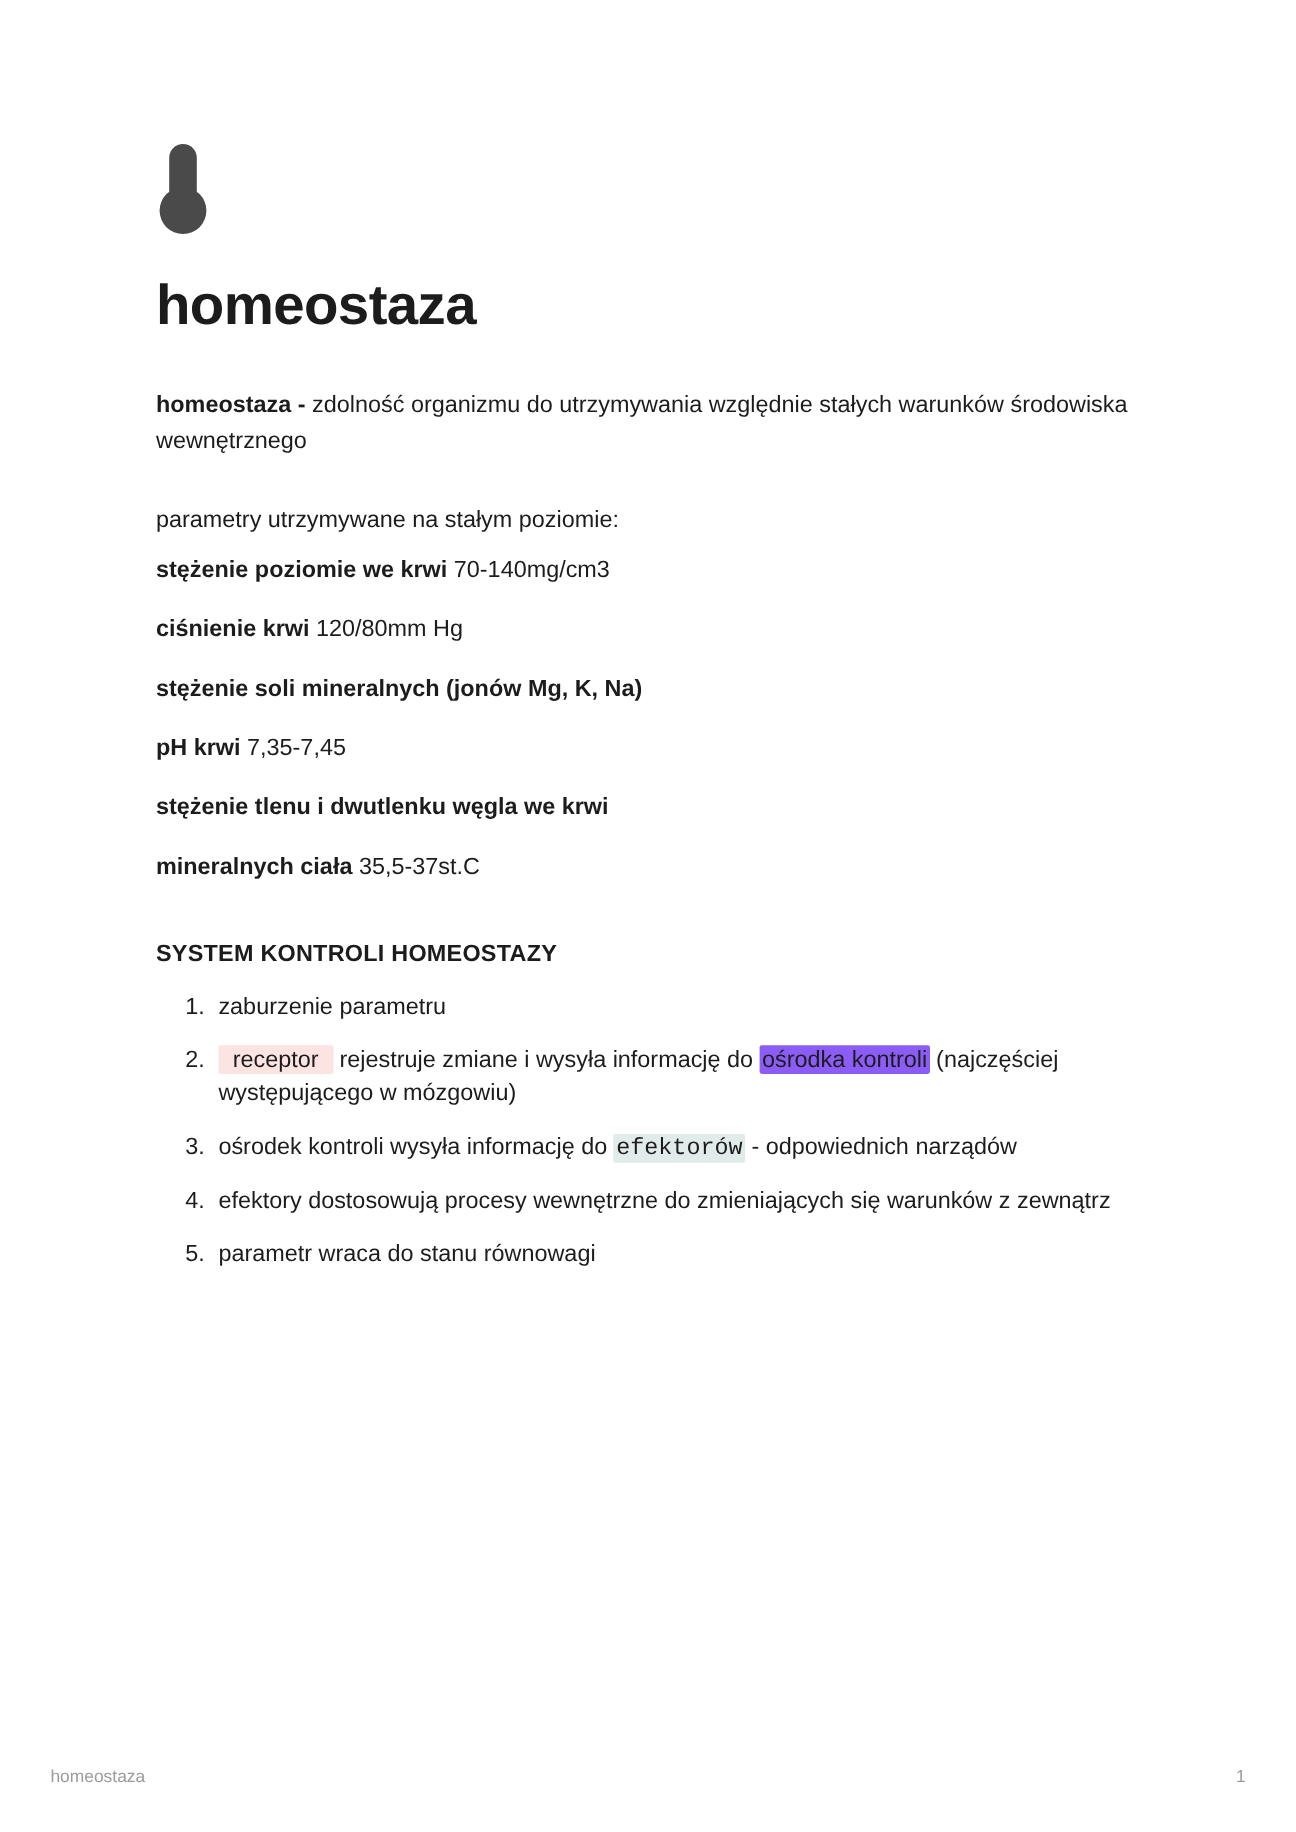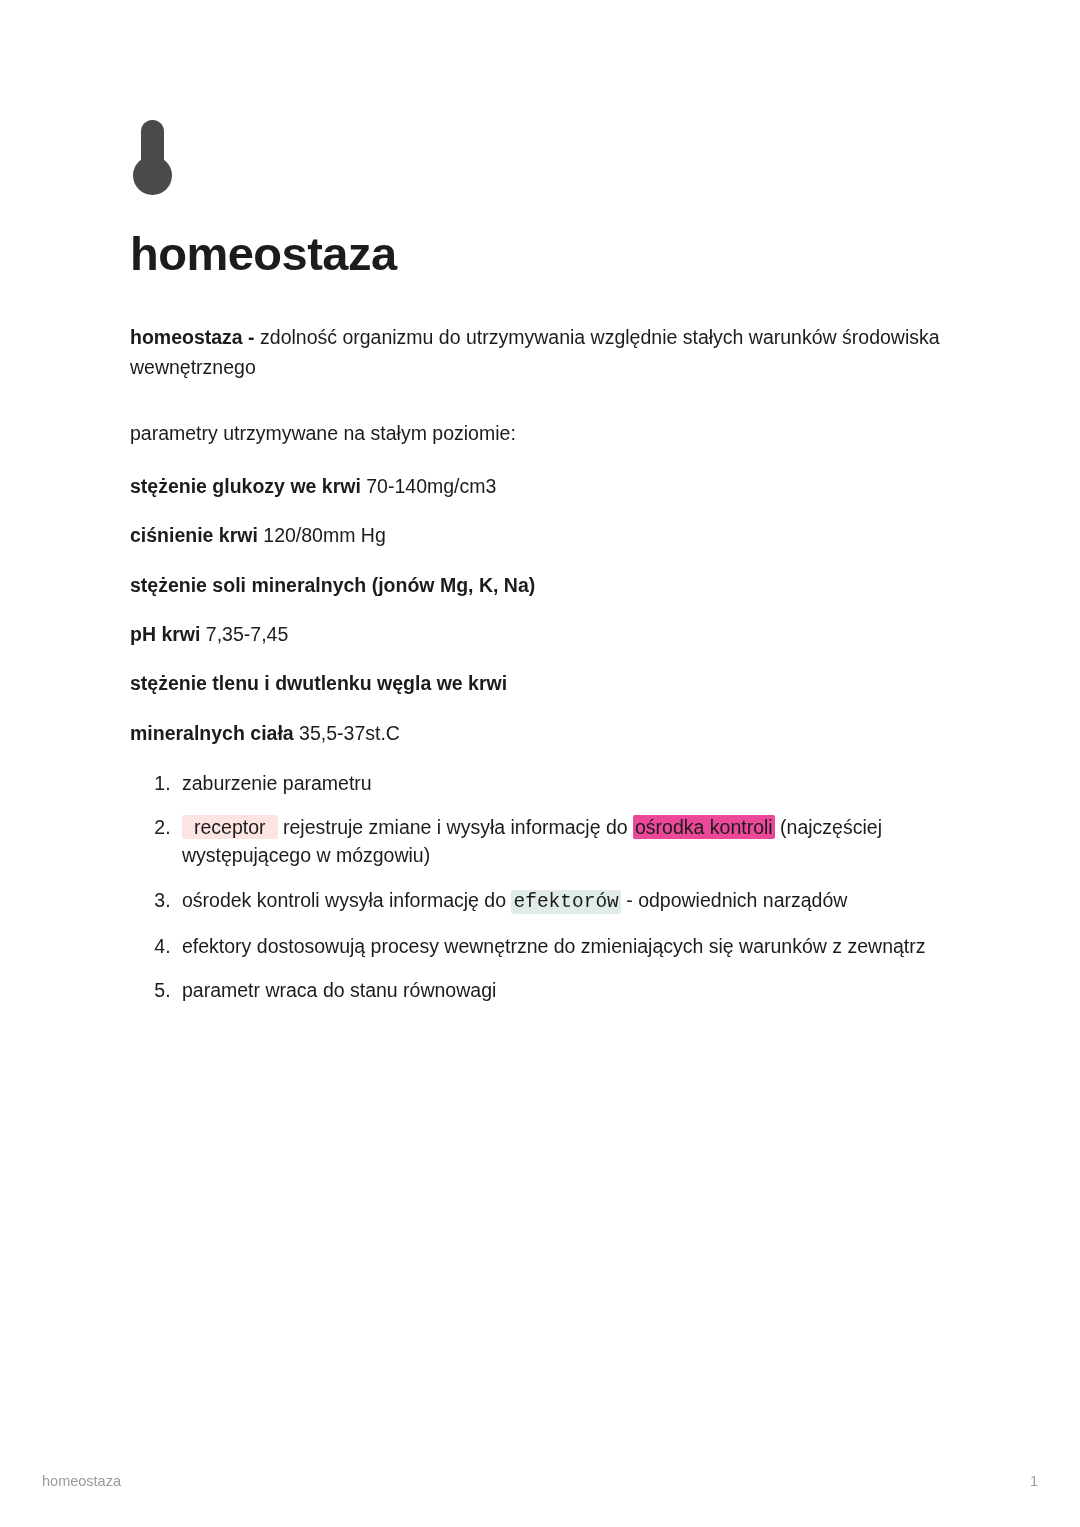--- a/index.html
+++ b/index.html
@@ -58,21 +58,21 @@
     margin: 0 0 42px 0;
     letter-spacing: -0.5px;
   }
   .lead {
     font-size: 19.5px;
     line-height: 1.55;
     margin: 0 0 40px 0;
   }
   .param-intro {
     font-size: 19.5px;
-    margin: 0 0 28px 0;
+    margin: 0 0 17px 0;
   }
   .param-line {
     font-size: 19.5px;
     margin: 0 0 22px 0;
     line-height: 1.4;
   }
   .param-line b { font-weight: bold; }
   .mech {
     font-size: 19.5px;
     line-height: 1.55;
@@ -88,21 +88,21 @@
     margin: 0;
     padding-left: 46px;
     font-size: 19.5px;
     line-height: 1.45;
   }
   ol.steps li {
     margin-bottom: 16px;
     padding-left: 6px;
   }
   .hl-pink { background: #fbe4e1; padding: 1px 12px; border-radius: 2px; }
-  .hl-blue { background: #ec4899; padding: 1px 2px; border-radius: 2px; }
+  .hl-blue { background: #8b5cf6; padding: 1px 2px; border-radius: 2px; }
   .hl-green { background: #e1ecea; padding: 1px 2px; border-radius: 2px; font-family: Liberation Mono, monospace; }
   .hl-orange { background: #fbe6d2; padding: 1px 3px; border-radius: 2px; font-weight: bold; }
   .termo {
     font-size: 19.5px;
     margin: 52px 0 0 0;
     line-height: 1.5;
   }
   .footer {
     position: absolute;
     left: 42px;
@@ -128,39 +128,40 @@
 
     <h1 class="title">homeostaza</h1>
 
     <p class="lead">
       <b>homeostaza - </b><span>zdolność organizmu do utrzymywania względnie stałych warunków środowiska wewnętrznego</span>
     </p>
 
     <p class="param-intro">parametry utrzymywane na stałym poziomie:</p>
 
     <p class="param-line">
-      <b>stężenie glukozy we krwi</b><span> 70-140mg/cm3</span>
+      <b>stężenie poziomie we krwi</b><span> 70-140mg/cm3</span>
     </p>
     <p class="param-line">
       <b>ciśnienie krwi</b><span> 120/80mm Hg</span>
     </p>
     <p class="param-line">
       <b>stężenie soli mineralnych (jonów Mg, K, Na)</b><span></span>
     </p>
     <p class="param-line">
       <b>pH krwi</b><span> 7,35-7,45</span>
     </p>
     <p class="param-line">
       <b>stężenie tlenu i dwutlenku węgla we krwi</b><span></span>
     </p>
     <p class="param-line">
       <b>mineralnych ciała</b><span> 35,5-37st.C</span>
     </p>
 
 
+    <div class="section-head">SYSTEM KONTROLI HOMEOSTAZY</div>
 
     <ol class="steps">
       <li>
         <span>zaburzenie parametru</span>
       </li>
       <li>
         <span class="hl-pink">receptor</span><span> rejestruje zmiane i wysyła informację do </span><span class="hl-blue">ośrodka kontroli</span><span> (najczęściej występującego w mózgowiu)</span>
       </li>
       <li>
         <span>ośrodek kontroli wysyła informację do </span><span class="hl-green">efektorów</span><span> - odpowiednich narządów</span>

